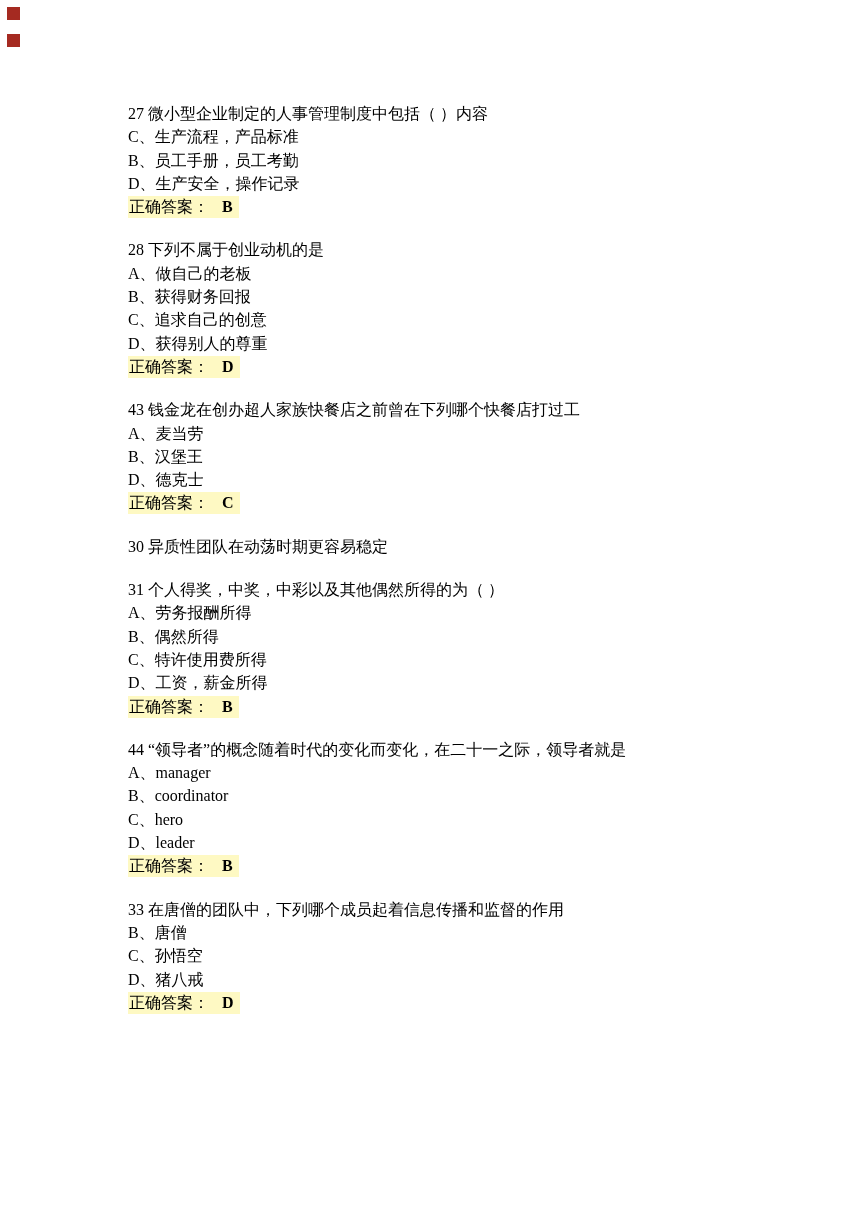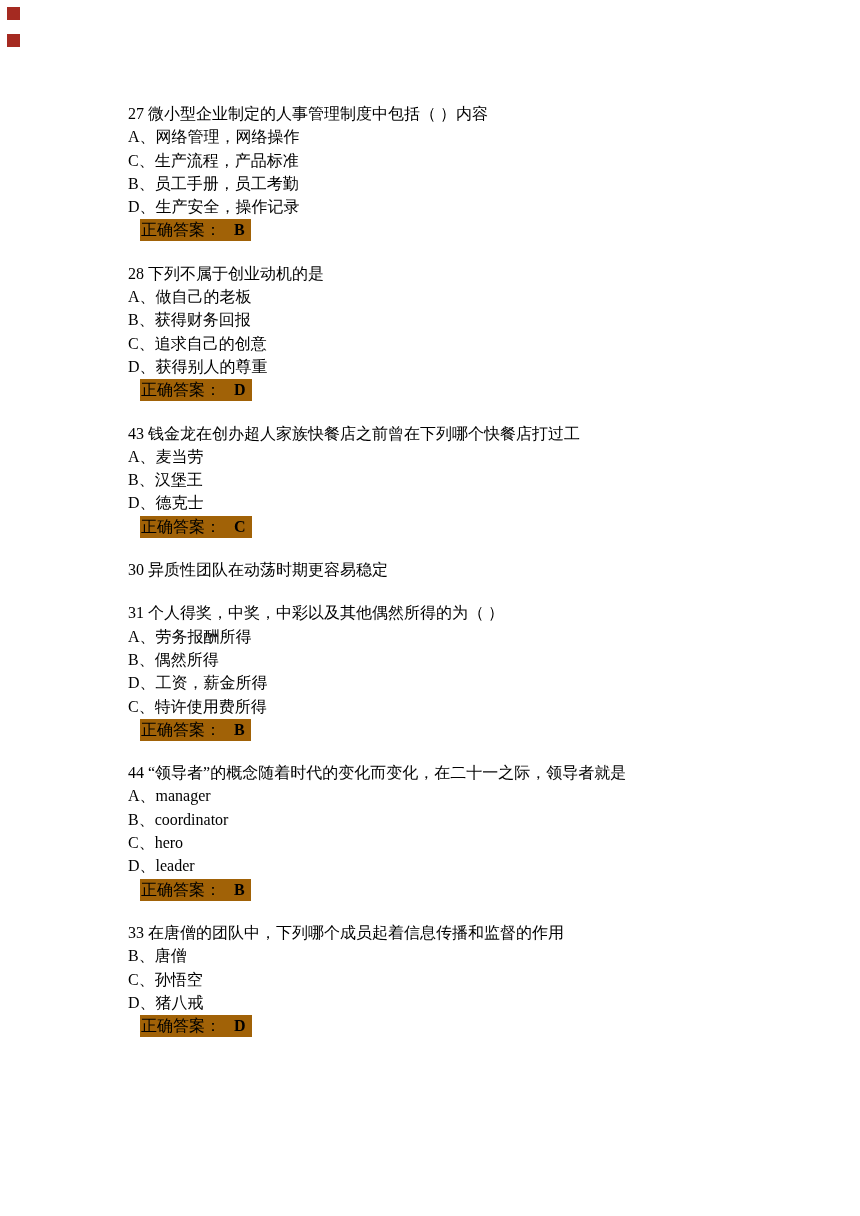--- a/index.html
+++ b/index.html
@@ -25,23 +25,22 @@
     width: 640px;
   }
   .question { margin: 0 0 20px 0; }
   .q-line {
     font-size: 16px;
     line-height: 23.3px;
     white-space: nowrap;
   }
   .answer-line { font-size: 16px; line-height: 23.3px; }
   .hl {
-    background: #a16207;
+    background: #fef9c3;
     padding: 2px 6px 3px 1px;
-    margin-left: 12px;
   }
   .hl.wide { padding-right: 36px; }
   .ans-val {
     font-weight: bold;
     margin-left: 13px;
   }
 </style>
 </head>
 <body>
 
@@ -49,21 +48,20 @@
 
   <div class="corner-markers">
     <div class="marker"></div>
     <div class="marker"></div>
   </div>
 
   <div class="content">
 
     <div class="question">
       <div class="q-line">27 微小型企业制定的人事管理制度中包括（ ）内容</div>
-      <div class="q-line">A、网络管理，网络操作</div>
       <div class="q-line">C、生产流程，产品标准</div>
       <div class="q-line">B、员工手册，员工考勤</div>
       <div class="q-line">D、生产安全，操作记录</div>
       <div class="answer-line"><span class="hl"><span>正确答案：</span><span class="ans-val">B</span></span></div>
     </div>
 
     <div class="question">
       <div class="q-line">28 下列不属于创业动机的是</div>
       <div class="q-line">A、做自己的老板</div>
       <div class="q-line">B、获得财务回报</div>
@@ -81,22 +79,22 @@
     </div>
 
     <div class="question">
       <div class="q-line">30 异质性团队在动荡时期更容易稳定</div>
     </div>
 
     <div class="question">
       <div class="q-line">31 个人得奖，中奖，中彩以及其他偶然所得的为（ ）</div>
       <div class="q-line">A、劳务报酬所得</div>
       <div class="q-line">B、偶然所得</div>
+      <div class="q-line">C、特许使用费所得</div>
       <div class="q-line">D、工资，薪金所得</div>
-      <div class="q-line">C、特许使用费所得</div>
       <div class="answer-line"><span class="hl"><span>正确答案：</span><span class="ans-val">B</span></span></div>
     </div>
 
     <div class="question">
       <div class="q-line">44 “领导者”的概念随着时代的变化而变化，在二十一之际，领导者就是</div>
       <div class="q-line">A、manager</div>
       <div class="q-line">B、coordinator</div>
       <div class="q-line">C、hero</div>
       <div class="q-line">D、leader</div>
       <div class="answer-line"><span class="hl"><span>正确答案：</span><span class="ans-val">B</span></span></div>

